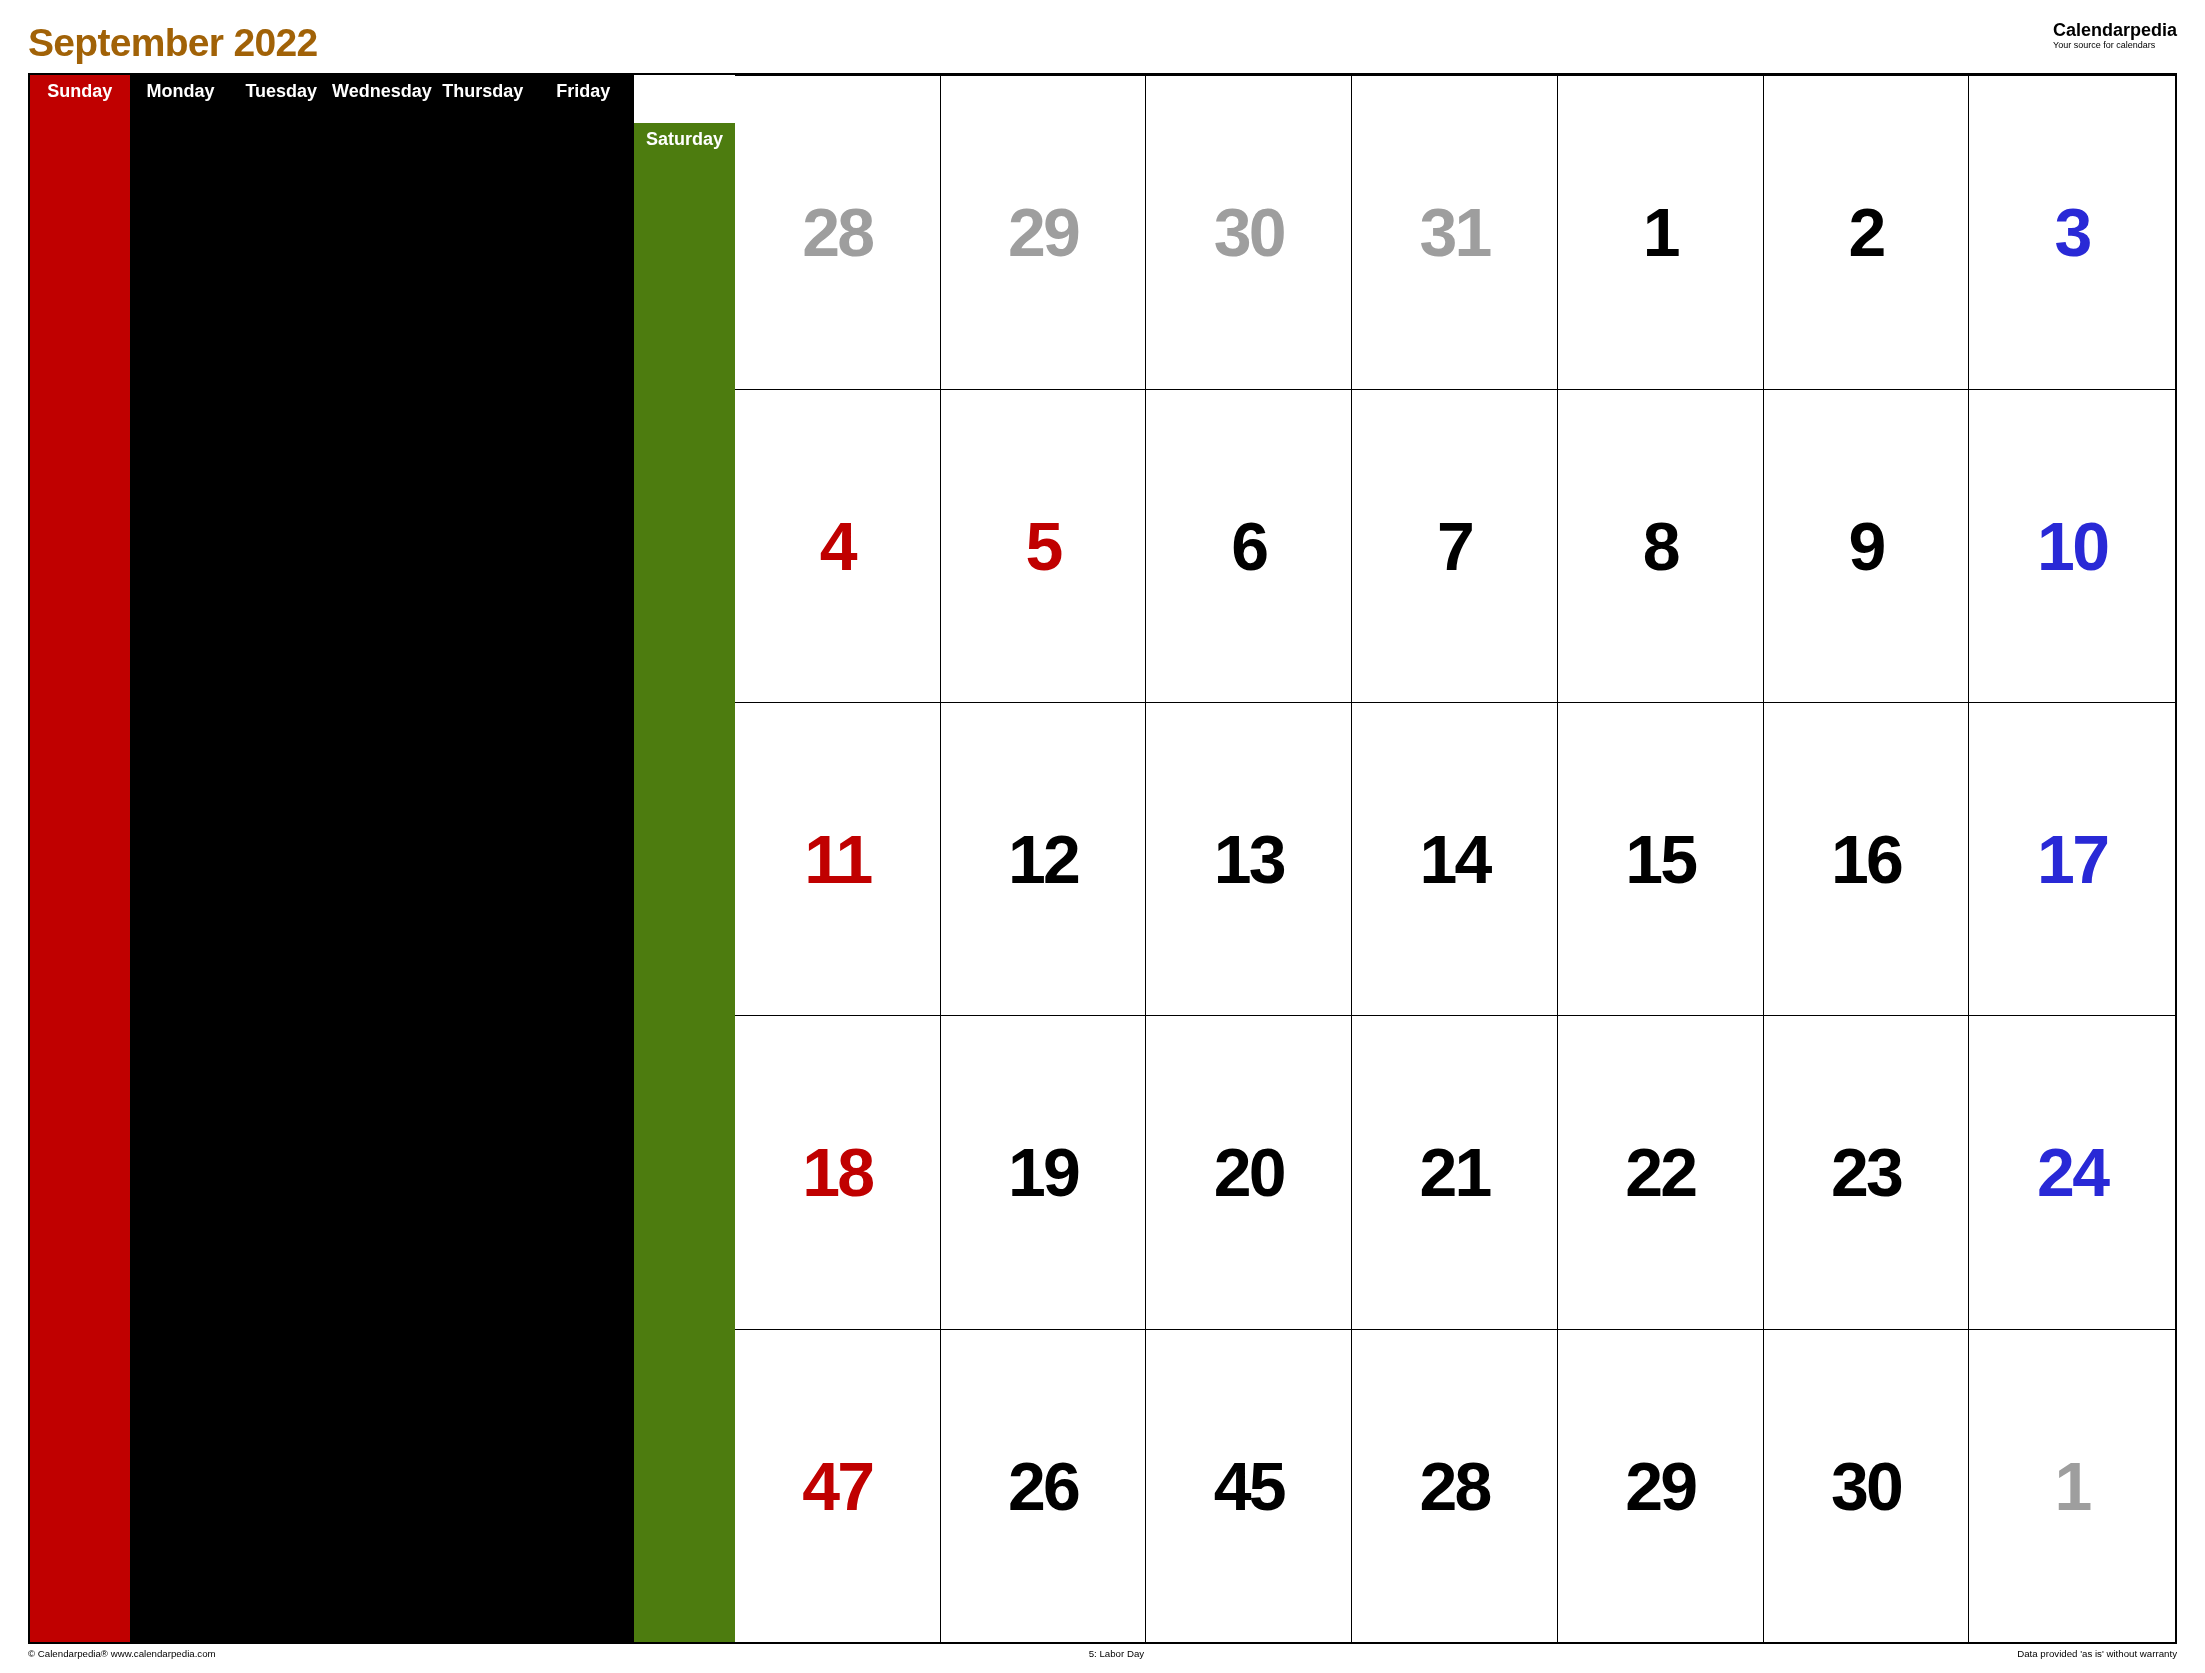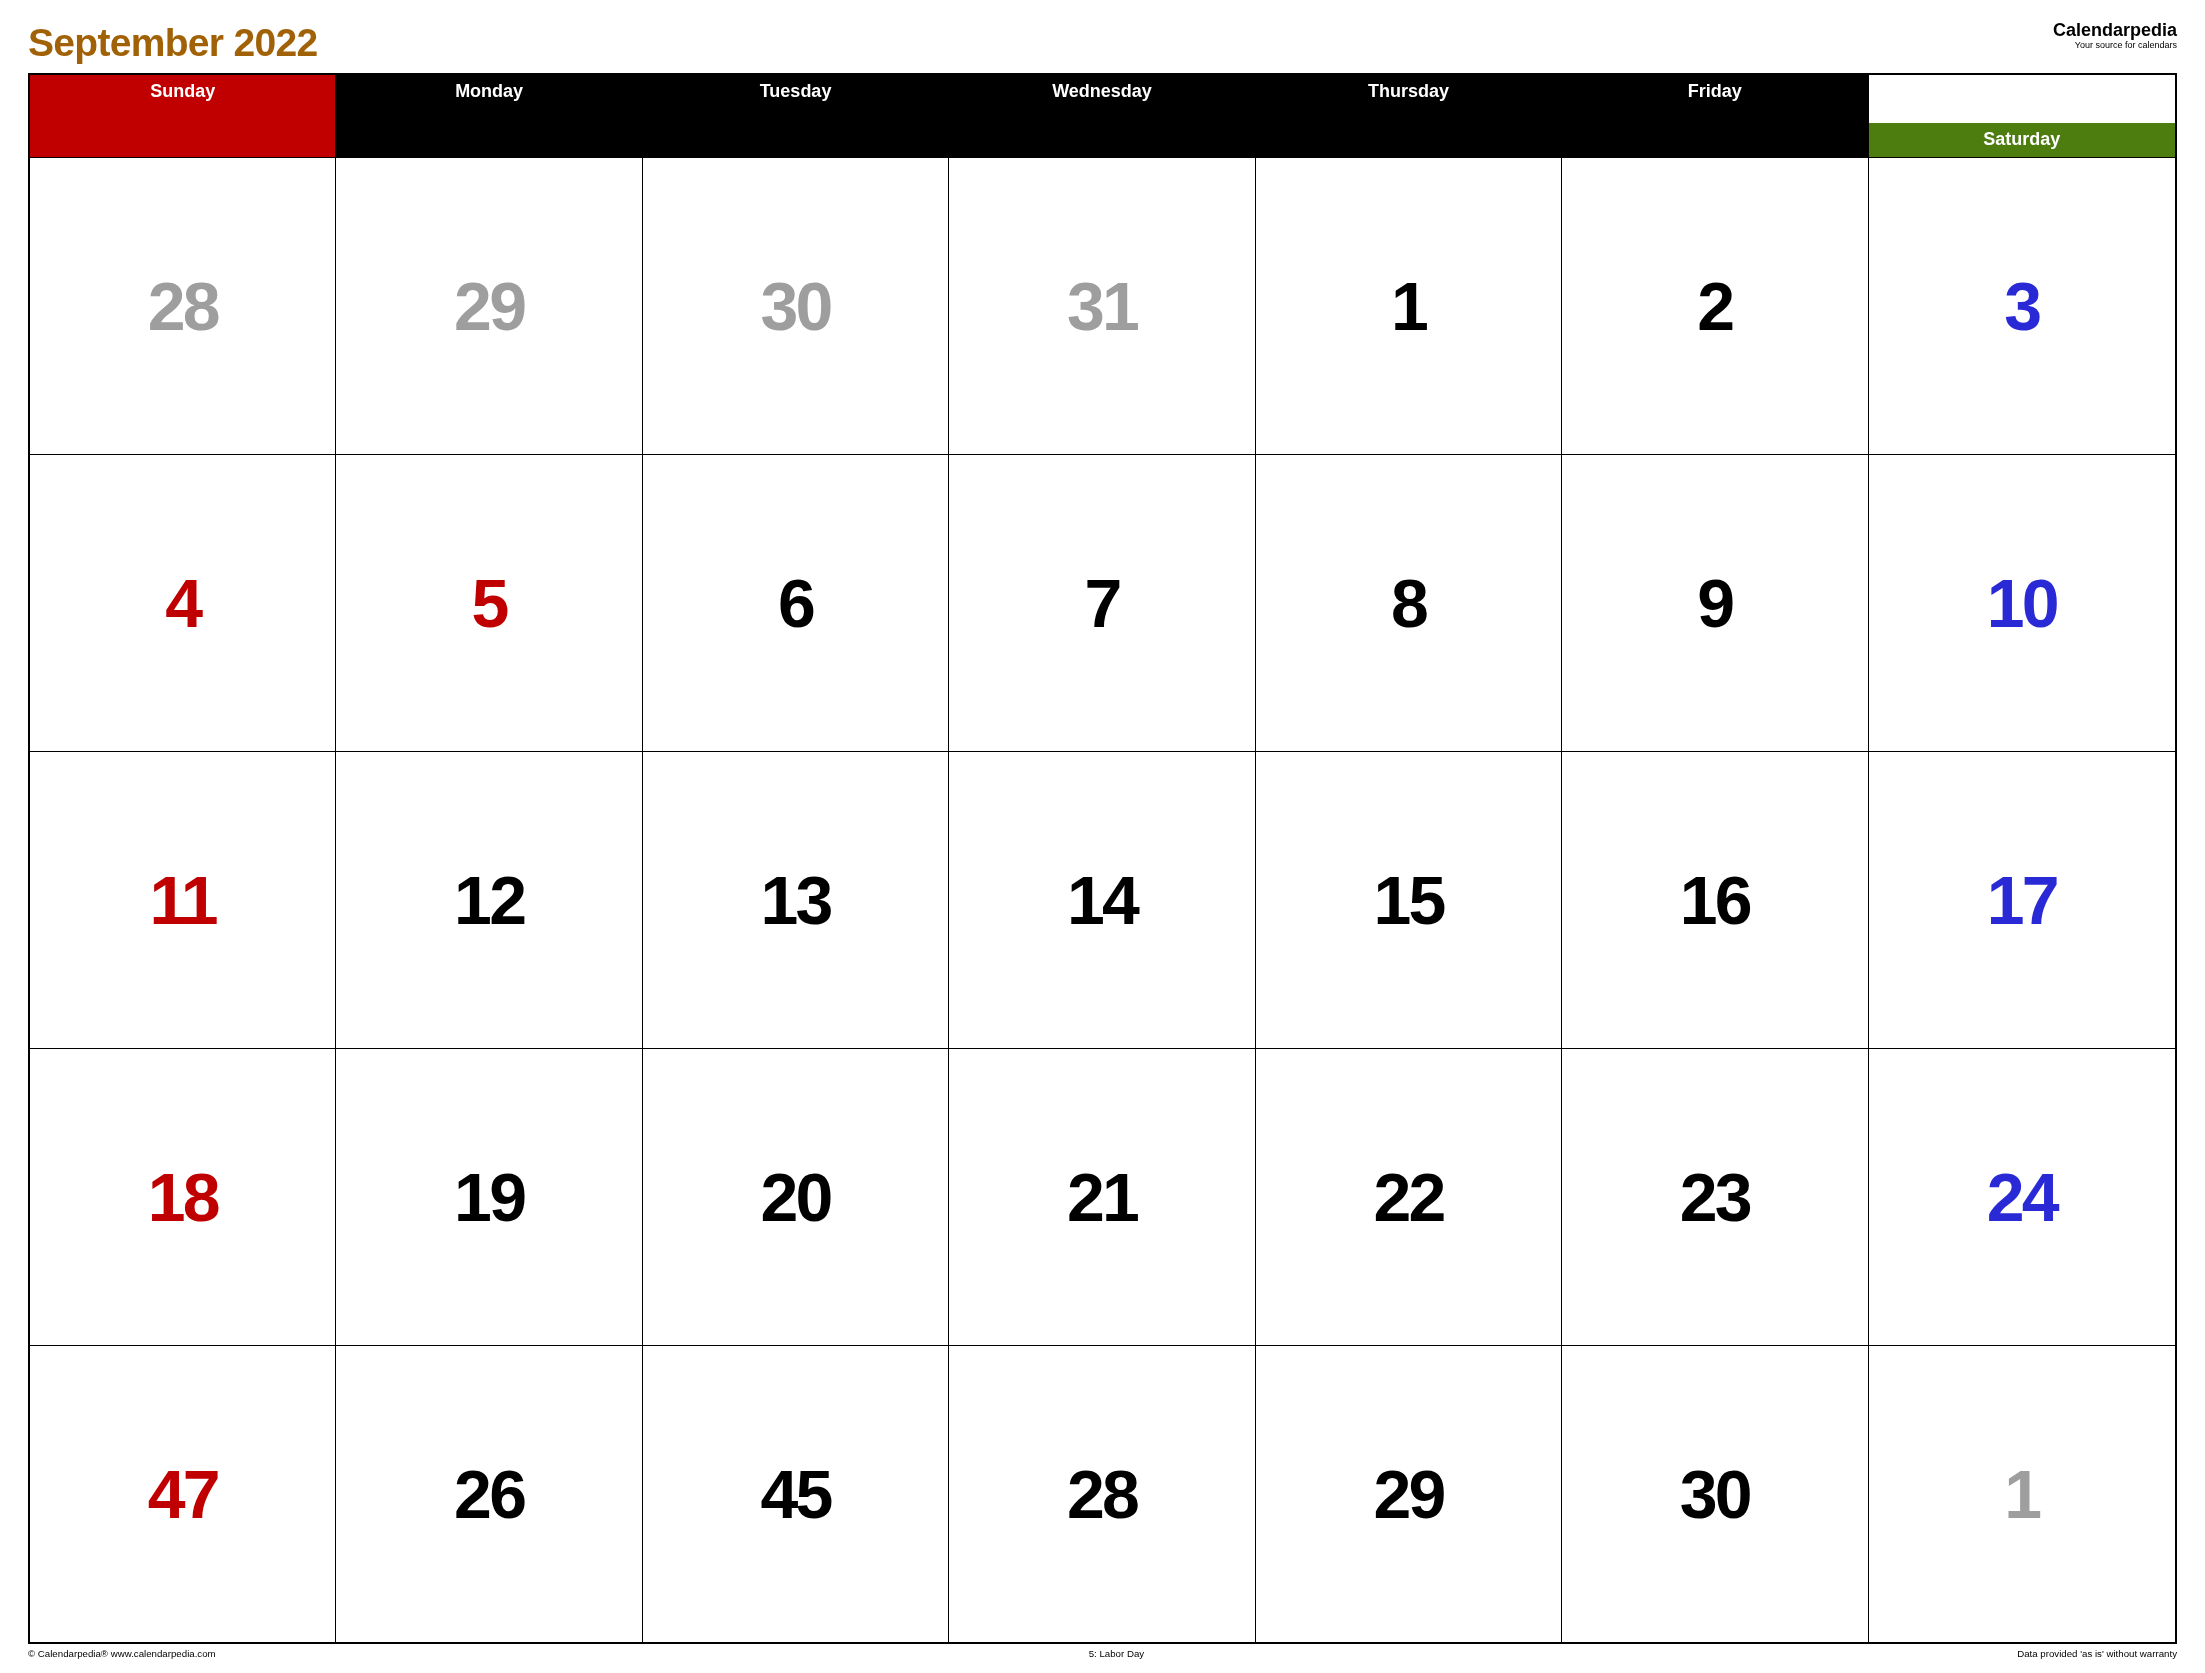--- a/index.html
+++ b/index.html
@@ -17,36 +17,36 @@
     align-items: flex-start;
     margin-bottom: 8.3px;
   }
   .title {
     font-size: 39px;
     font-weight: 900;
     color: #a16207;
     letter-spacing: -0.7px;
   }
   .brand {
-    text-align: right;
+    text-align: left;
     line-height: 1.1;
   }
   .brand-name {
     font-size: 18px;
     font-weight: 700;
     color: #000;
   }
   .brand-tag {
     font-size: 9px;
     color: #000;
   }
   .calendar {
     border: 2.1px solid #000;
     display: flex;
-    flex-direction: column;
+    flex-direction: row;
     flex: 1;
     min-height: 0;
   }
   .dayhead {
     display: grid;
     grid-template-columns: repeat(7, 1fr);
   }
   .dayhead > div {
     text-align: center;
     font-weight: 700;

